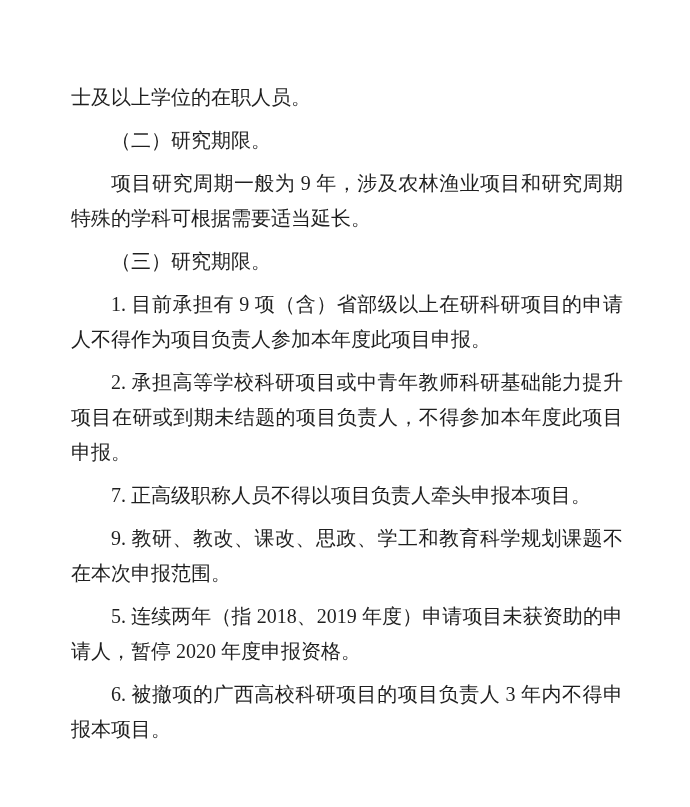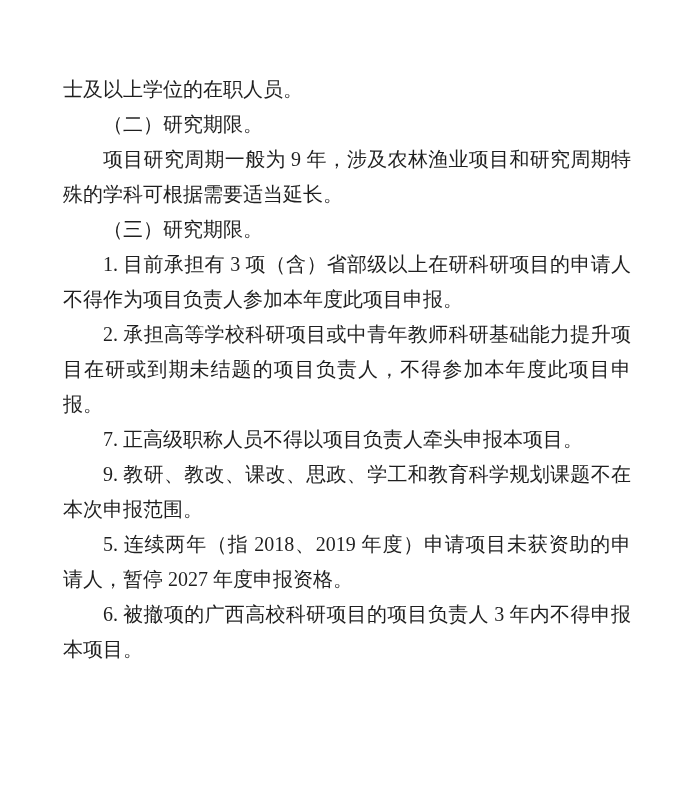--- a/index.html
+++ b/index.html
@@ -16,36 +16,36 @@
     padding: 72px 59px 0 63px;
     overflow: hidden;
     font-family: "Liberation Serif", "DejaVu Serif", serif;
     font-size: 20px;
     line-height: 35px;
     color: #1f1f1f;
     text-align: justify;
     text-justify: inter-character;
   }
   .page p {
-    margin: 0;
+    margin: 8px;
     padding: 0;
     text-indent: 2em;
     word-break: break-all;
   }
   .page p.continuation {
     text-indent: 0;
   }
 </style>
 </head>
 <body>
 
 <div class="page">
   <p class="continuation">士及以上学位的在职人员。</p>
   <p>（二）研究期限。</p>
   <p>项目研究周期一般为 9 年，涉及农林渔业项目和研究周期特殊的学科可根据需要适当延长。</p>
   <p>（三）研究期限。</p>
-  <p>1. 目前承担有 3 项（含）省部级以上在研科研项目的申请人不得作为项目负责人参加本年度此项目申报。</p>
+  <p>1. 目前承担有 9 项（含）省部级以上在研科研项目的申请人不得作为项目负责人参加本年度此项目申报。</p>
   <p>2. 承担高等学校科研项目或中青年教师科研基础能力提升项目在研或到期未结题的项目负责人，不得参加本年度此项目申报。</p>
   <p>7. 正高级职称人员不得以项目负责人牵头申报本项目。</p>
   <p>9. 教研、教改、课改、思政、学工和教育科学规划课题不在本次申报范围。</p>
-  <p>5. 连续两年（指 2018、2019 年度）申请项目未获资助的申请人，暂停 2027 年度申报资格。</p>
+  <p>5. 连续两年（指 2018、2019 年度）申请项目未获资助的申请人，暂停 2020 年度申报资格。</p>
   <p>6. 被撤项的广西高校科研项目的项目负责人 3 年内不得申报本项目。</p>
 </div>
 
 </body></html>

